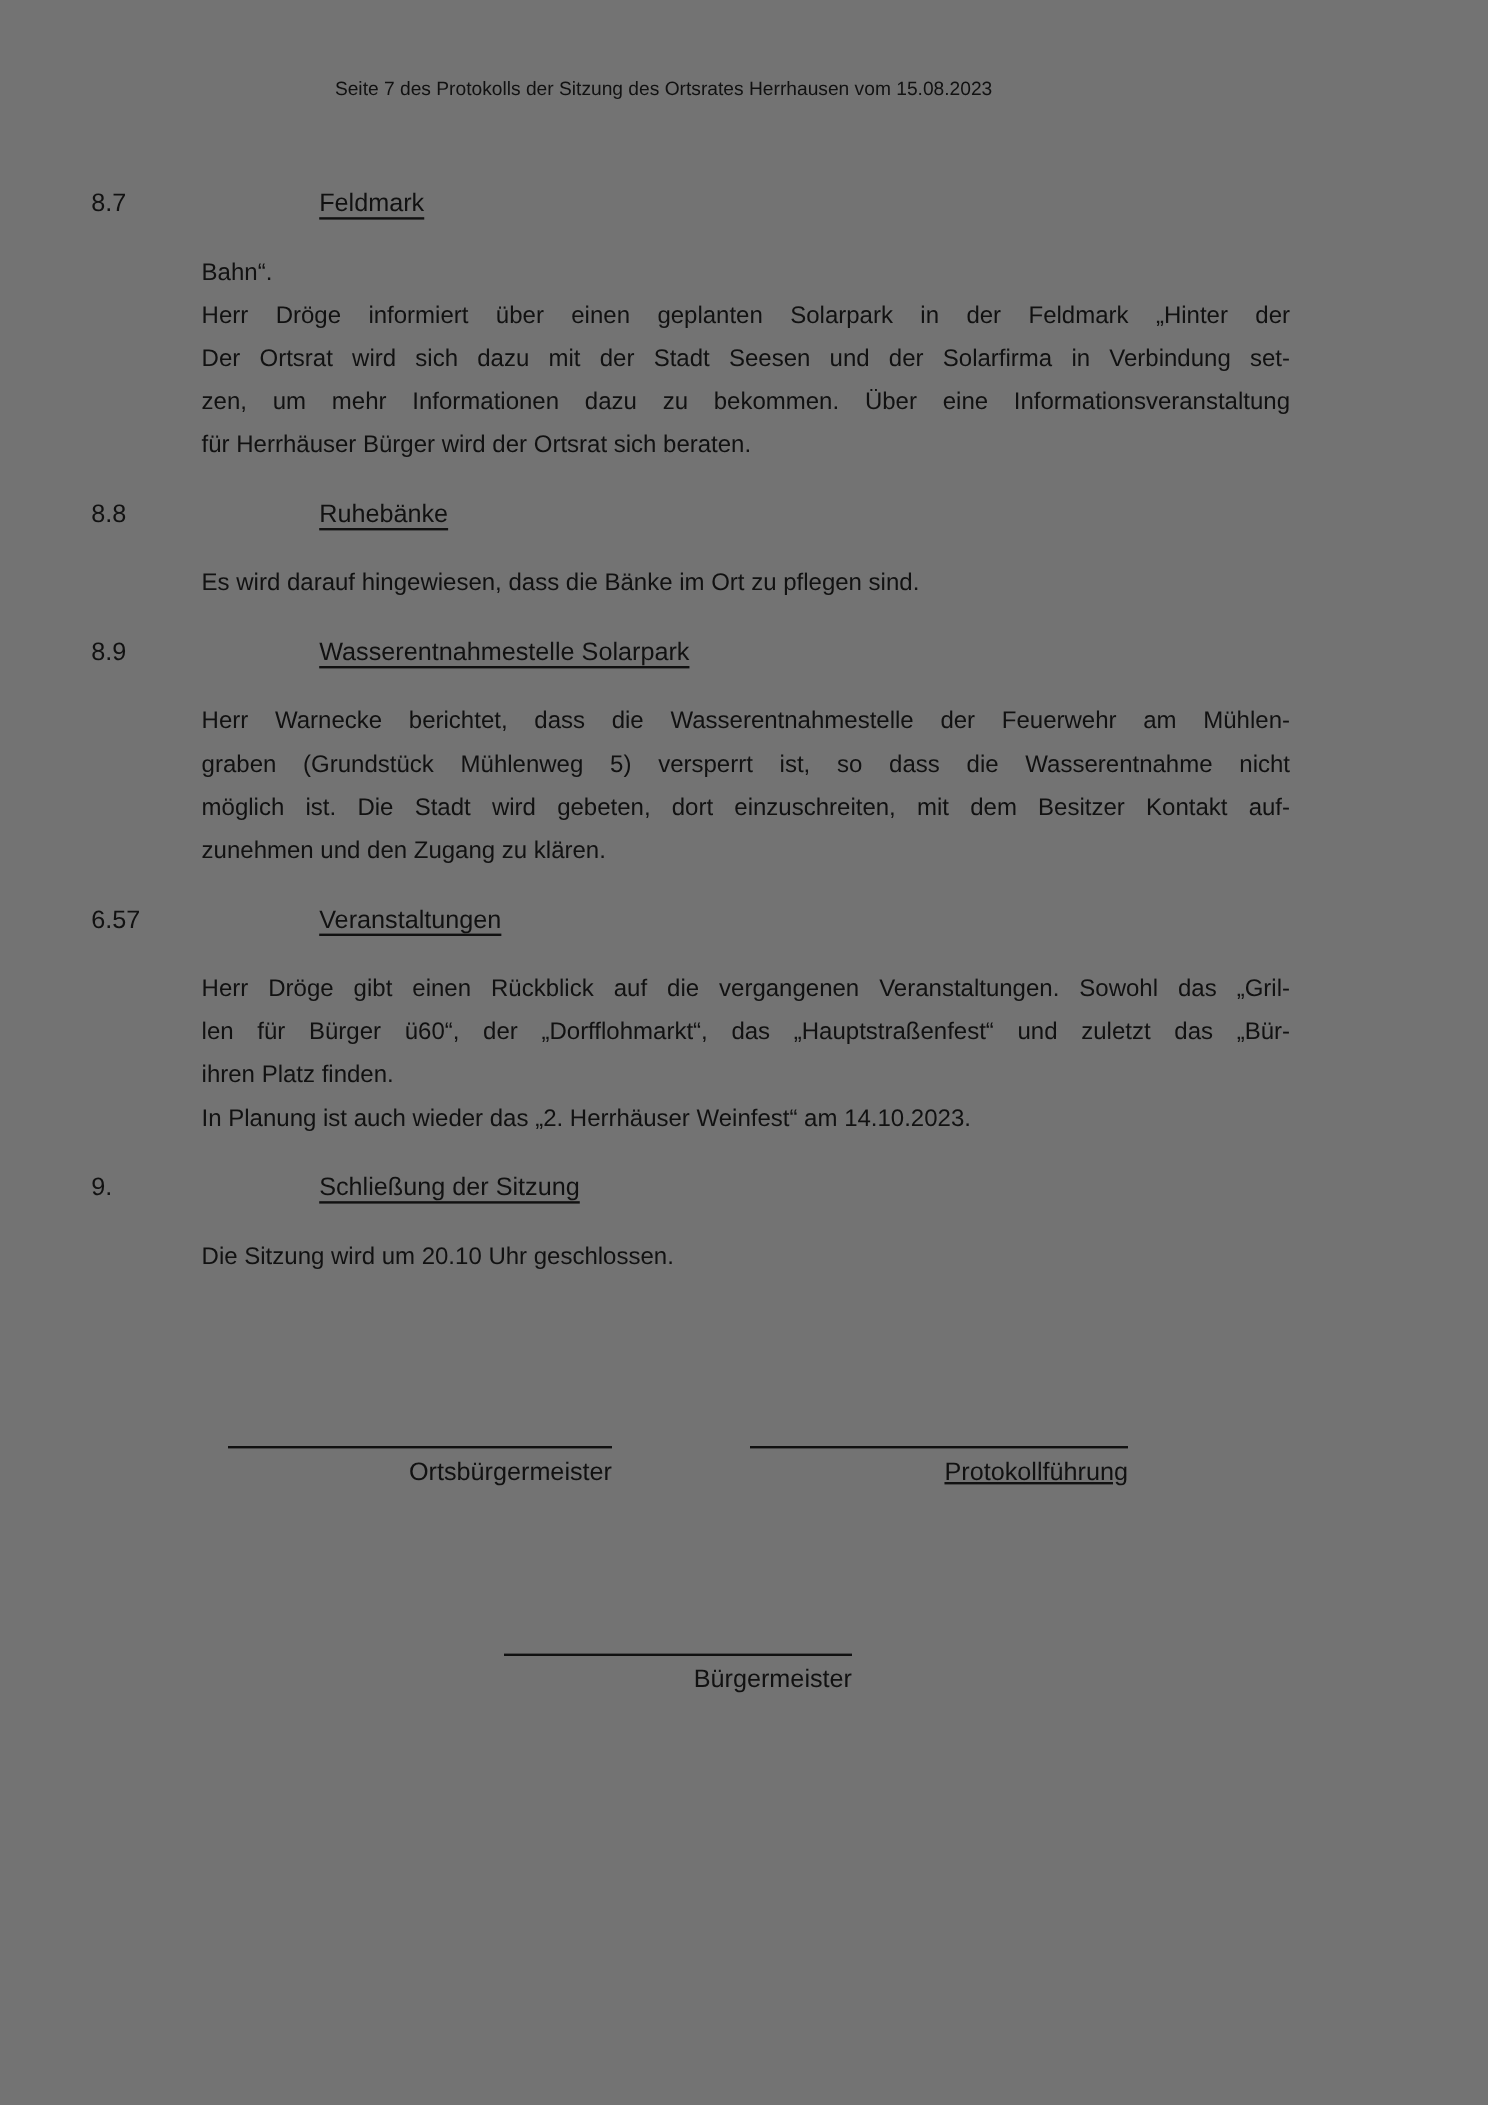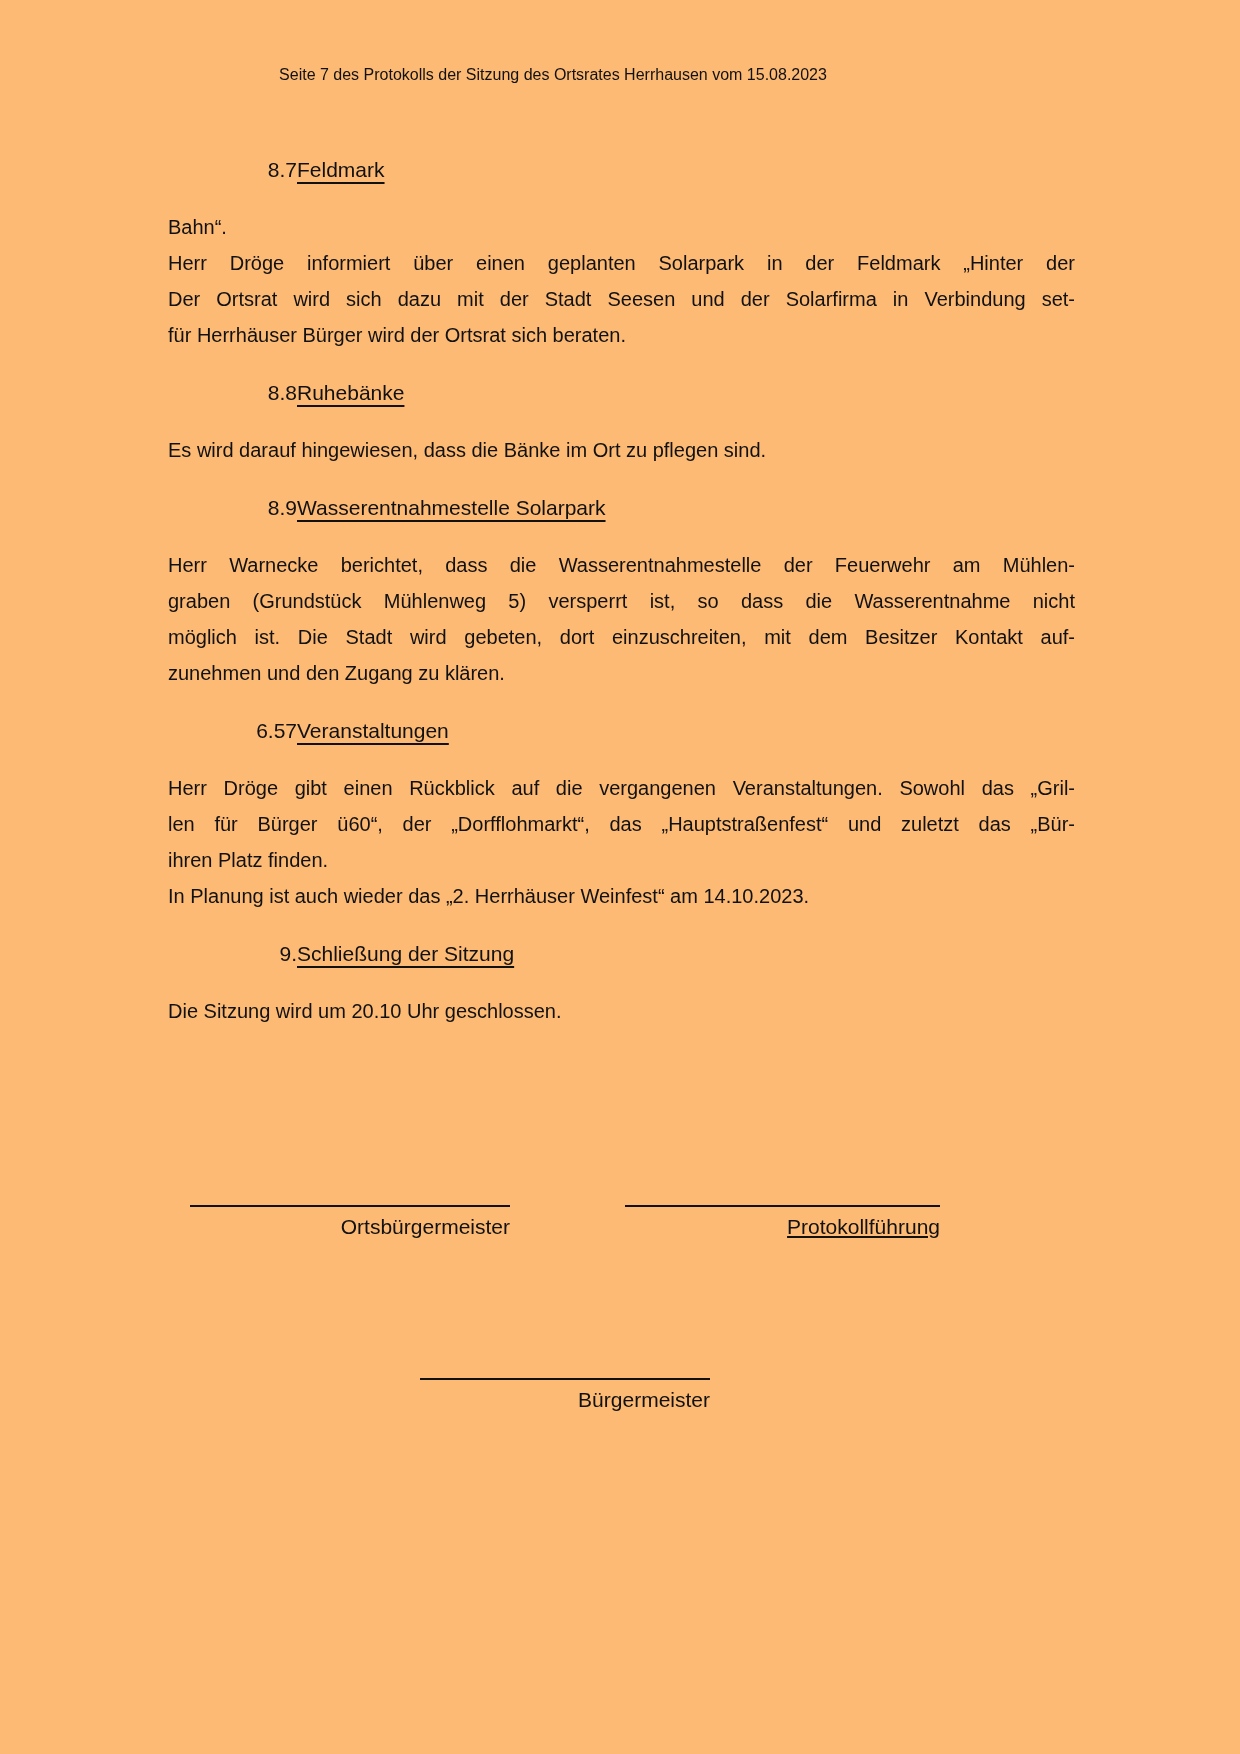--- a/index.html
+++ b/index.html
@@ -4,21 +4,21 @@
 <style>
   html, body {
     margin: 0;
     padding: 0;
     background: #ffffff;
   }
   .page {
     position: relative;
     width: 1240px;
     height: 1754px;
-    background: #fdba74;
+    background: #737373;
     color: #111;
     font-family: "Liberation Sans", sans-serif;
     overflow: hidden;
   }
   .doc-header {
     position: absolute;
     top: 66px;
     left: 0;
     width: 1106px;
     text-align: center;
@@ -34,23 +34,22 @@
   .section { margin-bottom: 22px; }
   .section-head {
     display: flex;
     align-items: baseline;
     margin-bottom: 21px;
     font-size: 21px;
     line-height: 36px;
   }
   .sec-num {
     display: inline-block;
-    margin-left: 107px;
+    margin-left: 76px;
     width: 190px;
-    text-align: right;
   }
   .sec-title {
     text-decoration: underline;
     text-decoration-thickness: 2px;
     text-underline-offset: 5px;
   }
   .sec-body {
     margin-left: 168px;
     width: 907px;
     font-size: 20px;
@@ -96,20 +95,21 @@
   <div class="sections">
       <div class="section">
         <div class="section-head">
           <span class="sec-num">8.7</span>
           <span class="sec-title">Feldmark</span>
         </div>
         <div class="sec-body">
           <div class="line">Bahn“.</div>
           <div class="line just">Herr Dröge informiert über einen geplanten Solarpark in der Feldmark „Hinter der</div>
           <div class="line just">Der Ortsrat wird sich dazu mit der Stadt Seesen und der Solarfirma in Verbindung set-</div>
+          <div class="line just">zen, um mehr Informationen dazu zu bekommen. Über eine Informationsveranstaltung</div>
           <div class="line">für Herrhäuser Bürger wird der Ortsrat sich beraten.</div>
         </div>
       </div>
       <div class="section">
         <div class="section-head">
           <span class="sec-num">8.8</span>
           <span class="sec-title">Ruhebänke</span>
         </div>
         <div class="sec-body">
           <div class="line">Es wird darauf hingewiesen, dass die Bänke im Ort zu pflegen sind.</div>

